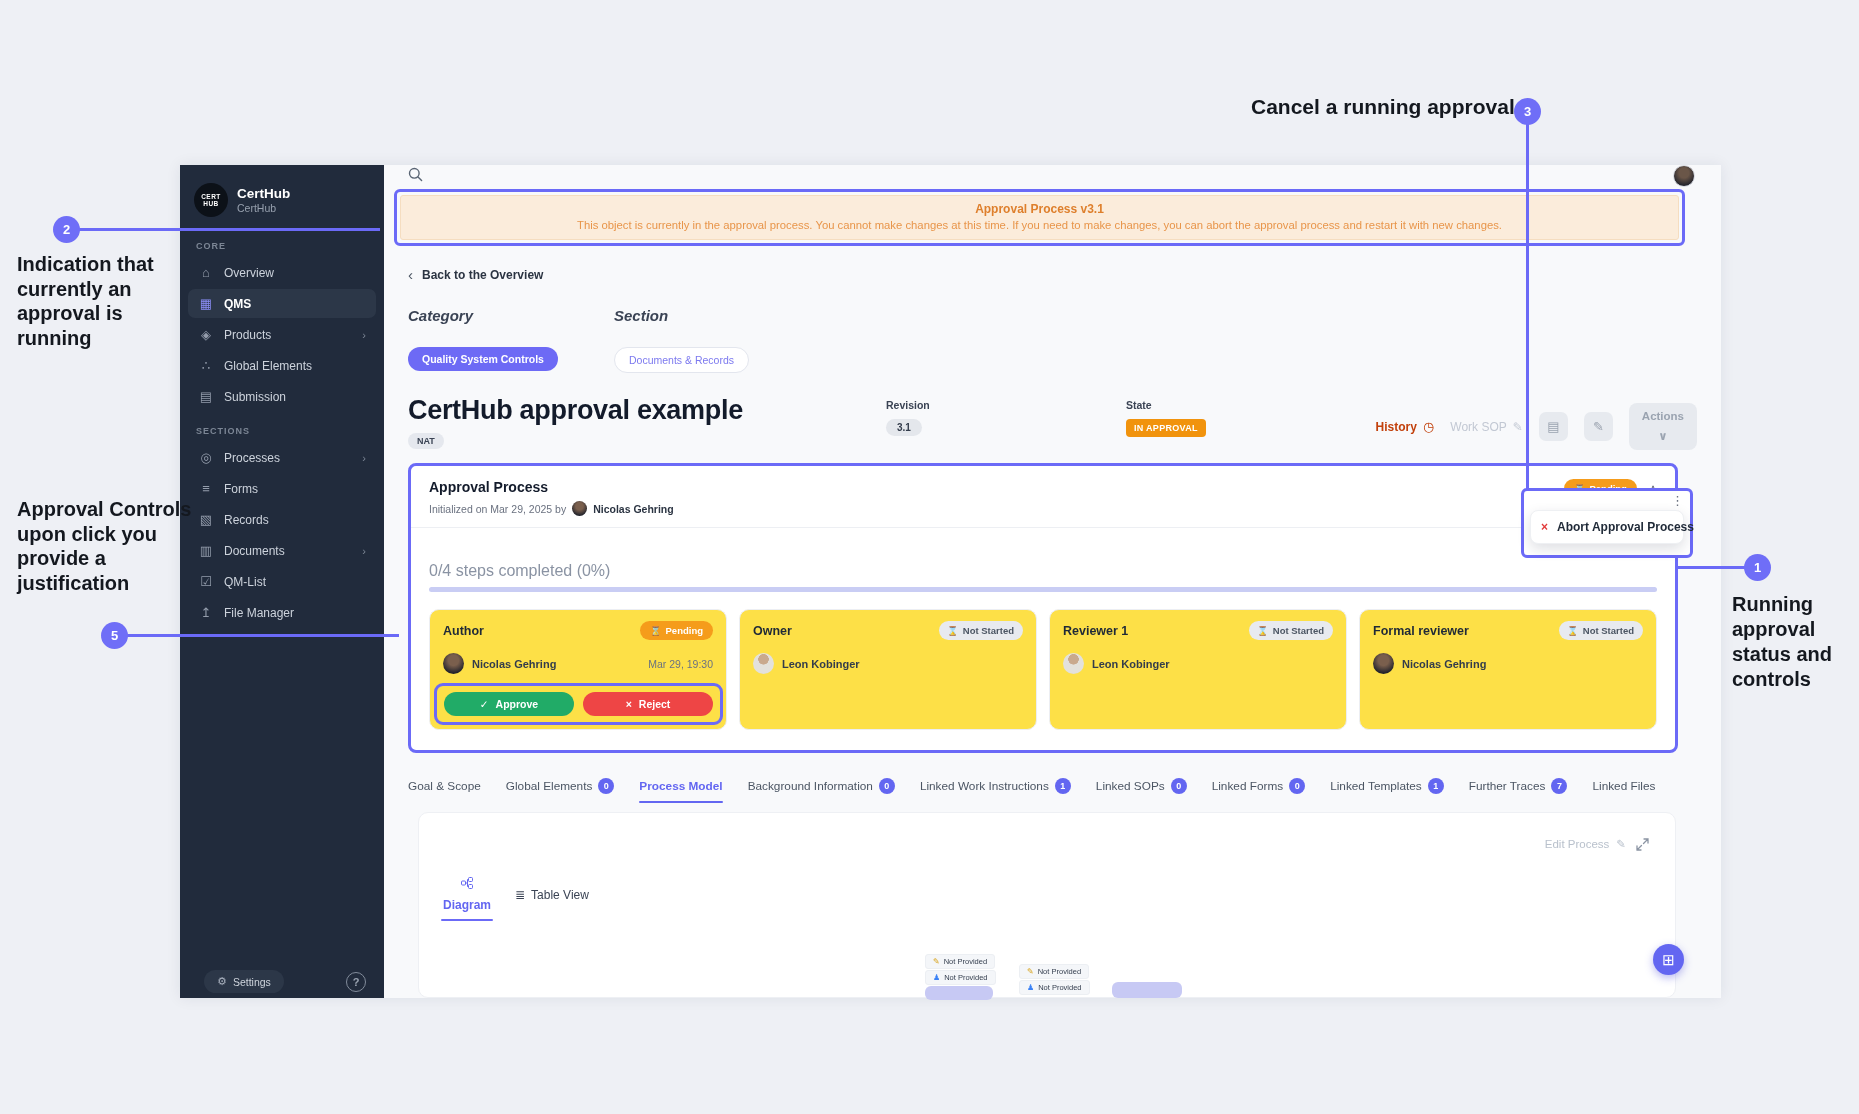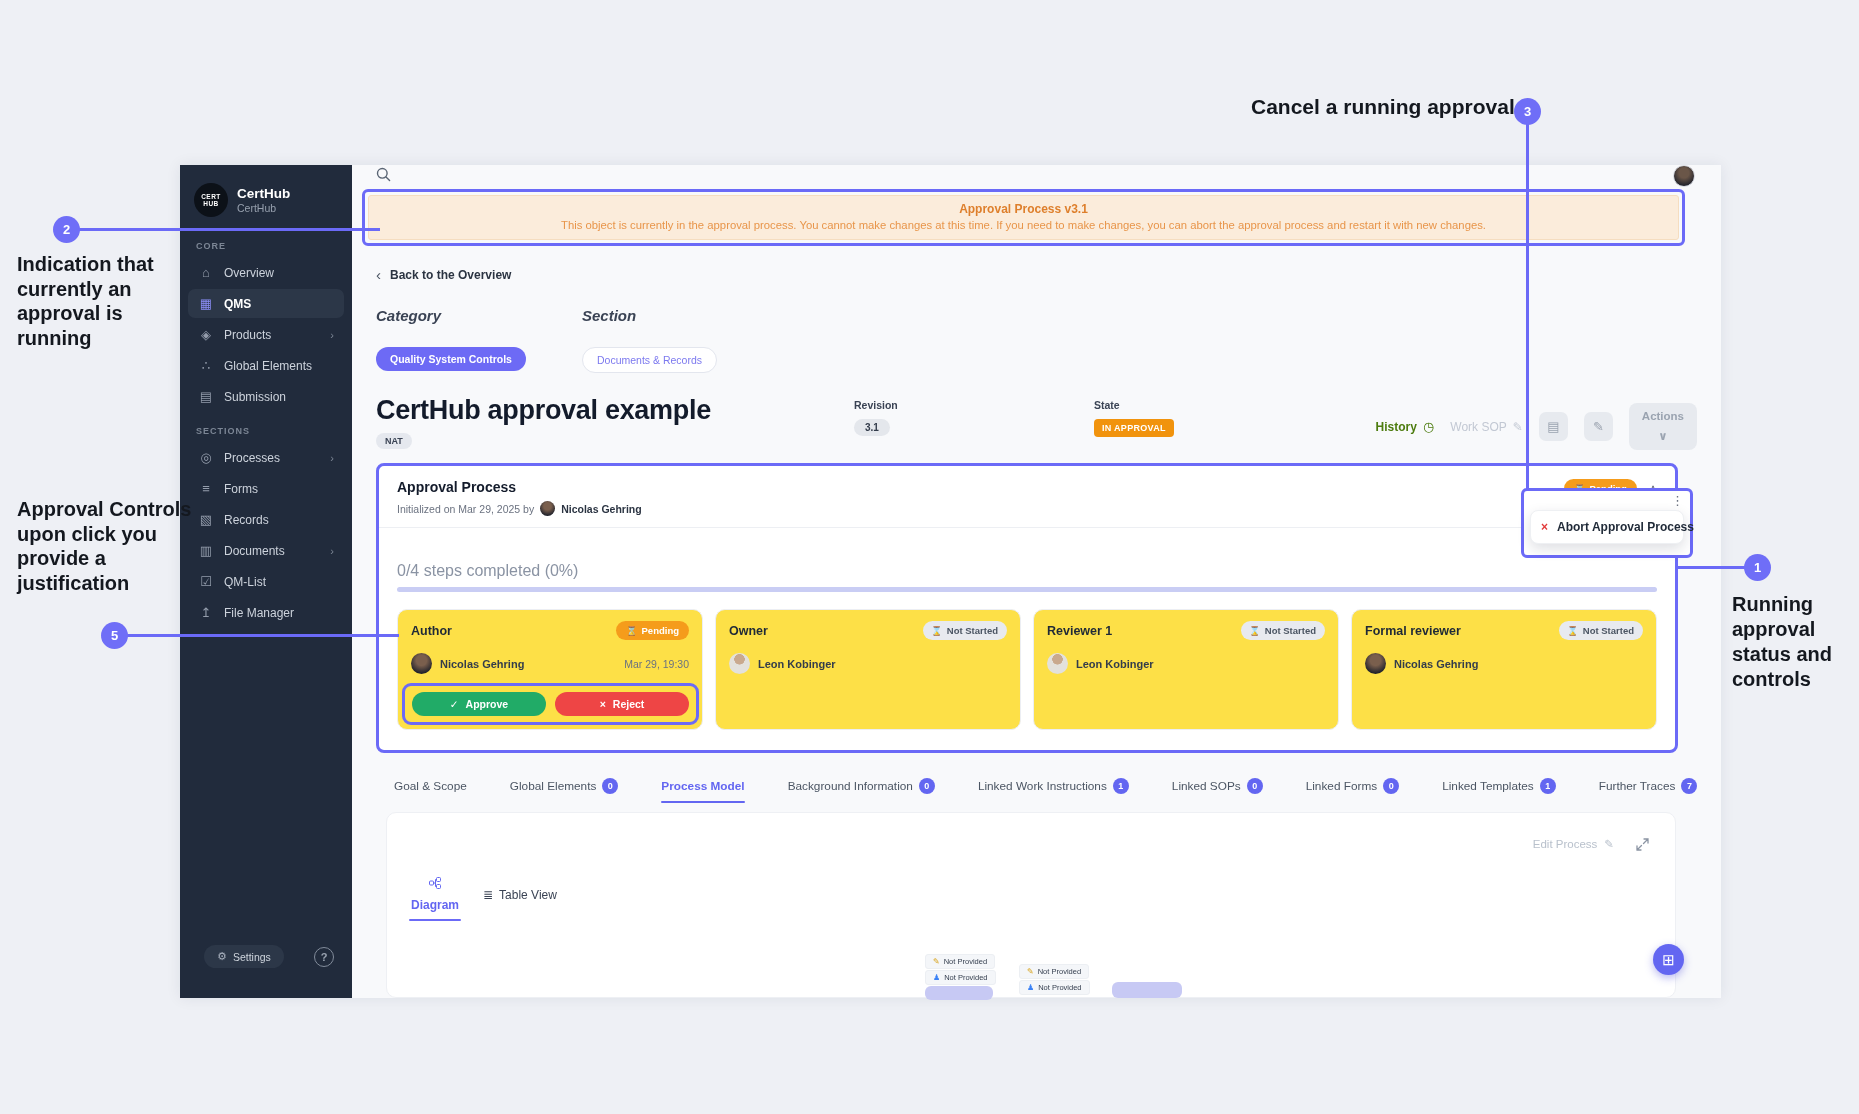--- a/index.html
+++ b/index.html
@@ -3,21 +3,21 @@
 <meta charset="utf-8">
 <style>
   html,body{margin:0;padding:0;background:#e9ebf1;}
   *{box-sizing:border-box;font-family:"Liberation Sans","DejaVu Sans",sans-serif;}
   .stage{position:relative;width:1859px;height:1114px;background:#eef0f5;overflow:hidden;}
 
   
   .app{position:absolute;left:180px;top:165px;width:1541px;height:833px;display:flex;background:#f8f9fb;overflow:hidden;box-shadow:0 0 14px rgba(30,40,70,.08);}
 
   
-  .sidebar{width:172px;background:#212b3c;color:#d5dae2;display:flex;flex-direction:column;flex-shrink:0;padding:14px 0 28px;}
+  .sidebar{width:204px;background:#212b3c;color:#d5dae2;display:flex;flex-direction:column;flex-shrink:0;padding:14px 0 3px;}
   .brand{display:flex;align-items:center;gap:9px;padding:4px 14px 10px;}
   .brand-logo{width:34px;height:34px;border-radius:50%;background:#0c1118;color:#fff;font-size:6.5px;font-weight:bold;display:flex;align-items:center;justify-content:center;text-align:center;line-height:1.15;letter-spacing:.5px;white-space:pre-line;}
   .brand-title{font-size:13.5px;font-weight:bold;color:#fff;line-height:1.2;}
   .brand-sub{font-size:10.5px;color:#97a0ae;}
   .nav-label{font-size:9px;letter-spacing:1px;color:#7c8695;padding:14px 16px 6px;font-weight:bold;}
   .nav-item{display:flex;align-items:center;gap:10px;margin:1px 8px;padding:7px 10px;border-radius:7px;font-size:12px;color:#cdd3dc;cursor:pointer;}
   .nav-item .ic{width:16px;text-align:center;font-size:13px;color:#949dac;flex-shrink:0;}
   .nav-item.active{background:#2c3748;color:#fff;font-weight:bold;}
   .nav-item.active .ic{color:#8a8df6;}
   .nav-item .chev{margin-left:auto;color:#7c8695;font-size:11px;}
@@ -49,21 +49,21 @@
   .title-row{position:relative;margin:22px 24px 0 24px;height:58px;}
   .page-title{font-size:27px;font-weight:bold;color:#131b2b;letter-spacing:-.3px;}
   .nat-pill{display:inline-block;margin-top:7px;background:#e5e8ee;color:#3a4354;font-size:9px;font-weight:bold;border-radius:9px;padding:3px 9px;}
   .meta-block{position:absolute;top:4px;}
   .meta-revision{left:478px;}
   .meta-state{left:718px;}
   .meta-label{font-size:10.5px;font-weight:bold;color:#3a4354;margin-bottom:6px;}
   .rev-pill{display:inline-block;background:#e4e7ec;color:#333c4b;font-size:10px;font-weight:bold;border-radius:10px;padding:3px 11px;}
   .state-badge{display:inline-block;background:#f1930d;color:#fff;font-size:9px;font-weight:bold;border-radius:4px;padding:4px 8px;letter-spacing:.3px;}
   .title-controls{position:absolute;right:0;top:8px;display:flex;align-items:center;gap:16px;}
-  .hist-link{display:flex;align-items:center;gap:6px;font-size:12px;font-weight:bold;color:#4d7c0f;cursor:pointer;}
+  .hist-link{display:flex;align-items:center;gap:6px;font-size:12px;font-weight:bold;color:#c2410c;cursor:pointer;}
   .hist-link .ic{font-size:13px;}
   .editsop-link{display:flex;align-items:center;gap:6px;font-size:12px;color:#c2c8d3;cursor:pointer;}
   .sq-btn{width:29px;height:29px;border-radius:7px;background:#e7eaef;color:#99a1ae;font-size:13px;display:flex;align-items:center;justify-content:center;cursor:pointer;}
   .actions-btn{display:flex;align-items:center;gap:7px;background:#e7eaef;border-radius:8px;padding:7px 13px;font-size:11.5px;font-weight:bold;color:#9aa3b0;cursor:pointer;flex-direction:column;}
 
   
   .approval-frame{margin:14px 43px 0 24px;border:3px solid #6b6af7;border-radius:8px;background:#fff;position:relative;}
   .ap-header{display:flex;align-items:flex-start;padding:13px 18px 11px;}
   .ap-title{font-size:14px;font-weight:bold;color:#131b2b;}
   .ap-sub{display:flex;align-items:center;gap:6px;margin-top:6px;font-size:10.5px;color:#6b7280;}
@@ -87,28 +87,28 @@
   .person-row{display:flex;align-items:center;gap:8px;margin-top:13px;}
   .person-avatar{width:21px;height:21px;border-radius:50%;flex-shrink:0;}
   .person-name{font-size:11px;font-weight:bold;color:#333c4b;}
   .step-date{margin-left:auto;font-size:10.5px;color:#6b7280;}
   .btns-frame{border:3px solid #6b6af7;border-radius:9px;padding:6px 7px;margin:9px -10px -8px -9px;display:flex;gap:9px;}
   .btn-approve{flex:1;background:#21ab67;color:#fff;border:none;border-radius:13px;height:24px;font-size:10.5px;font-weight:bold;display:flex;align-items:center;justify-content:center;gap:7px;cursor:pointer;}
   .btn-reject{flex:1;background:#ee4545;color:#fff;border:none;border-radius:13px;height:24px;font-size:10.5px;font-weight:bold;display:flex;align-items:center;justify-content:center;gap:7px;cursor:pointer;}
 
   
   .tabs-row{display:flex;align-items:center;gap:25px;margin:25px 10px 0 24px;font-size:11.8px;color:#4b5563;white-space:nowrap;}
-  .tab{display:flex;align-items:center;gap:6px;cursor:pointer;padding-bottom:10px;position:relative;margin-left:18px;}
+  .tab{display:flex;align-items:center;gap:6px;cursor:pointer;padding-bottom:10px;position:relative;}
   .tab.active{color:#6366f1;font-weight:bold;}
   .tab.active::after{content:"";position:absolute;left:0;right:0;bottom:0;height:2.5px;background:#6366f1;border-radius:2px;}
   .tab-badge{width:16px;height:16px;border-radius:50%;background:#6366f1;color:#fff;font-size:9px;font-weight:bold;display:flex;align-items:center;justify-content:center;}
 
   
   .process-card{margin:8px 45px 0 34px;background:#fff;border:1px solid #eef0f4;border-radius:10px;height:380px;position:relative;}
-  .pc-controls{position:absolute;top:24px;right:26px;display:flex;align-items:center;gap:22px;color:#b9c1cc;}
+  .pc-controls{position:absolute;top:24px;right:26px;display:flex;align-items:center;gap:10px;color:#b9c1cc;}
   .editproc-link{display:flex;align-items:center;gap:7px;font-size:11.5px;cursor:pointer;}
   .expand-btn{cursor:pointer;color:#8b94a3;display:flex;}
   .view-tabs{display:flex;align-items:center;gap:24px;margin:64px 0 0 24px;font-size:12px;color:#3a4354;}
   .vtab{display:flex;align-items:center;gap:6px;cursor:pointer;padding-bottom:9px;position:relative;}
   .vtab.active{color:#6366f1;font-weight:bold;flex-direction:column;}
   .vtab.active::after{content:"";position:absolute;left:-2px;bottom:0;width:52px;height:2.5px;background:#6b6af7;border-radius:2px;}
   .vtab .ic{font-size:12px;}
 
   
   .diag-chip{position:absolute;display:flex;align-items:center;gap:4px;background:#f4f6f9;border:1px solid #eceff3;border-radius:3px;font-size:7.5px;color:#374151;padding:2px 7px;white-space:nowrap;}

